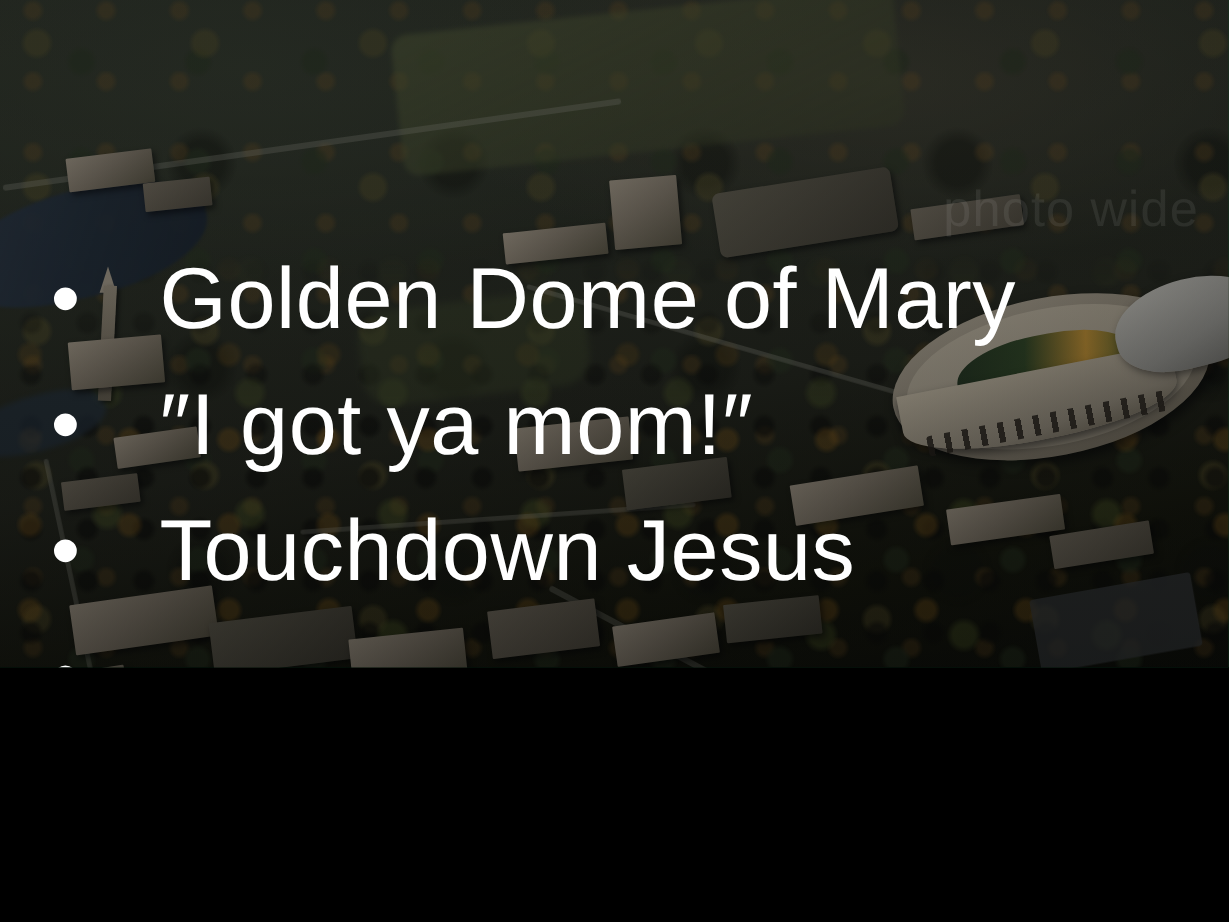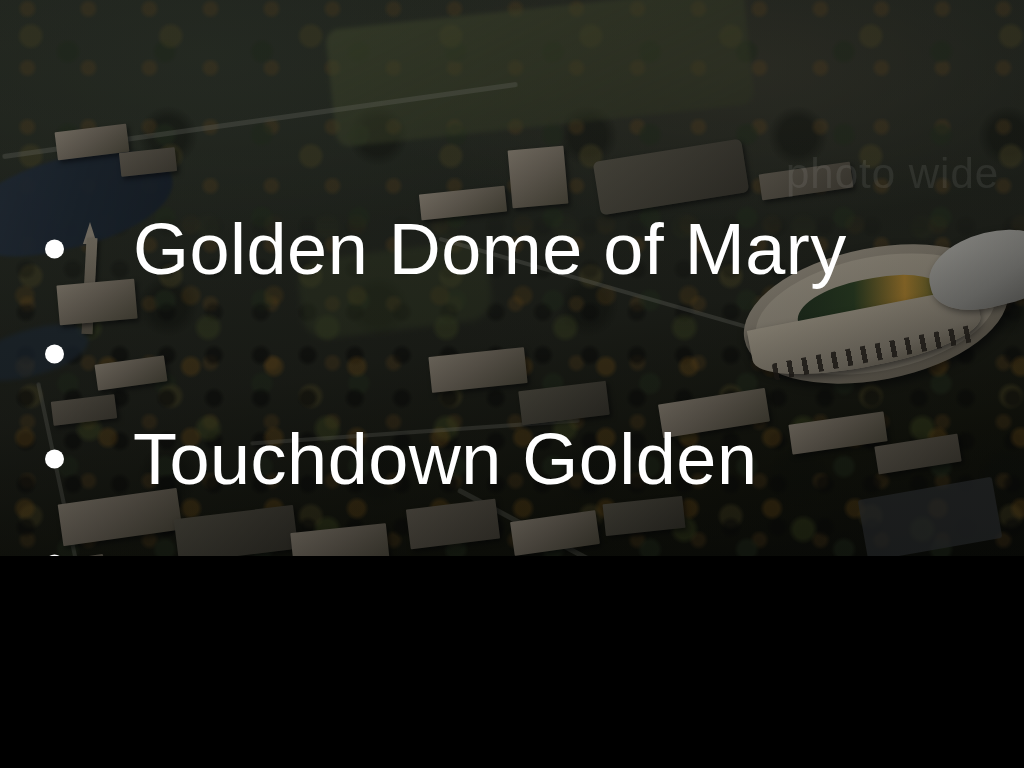--- a/index.html
+++ b/index.html
@@ -370,25 +370,26 @@
     <ul class="bullets">
 
       <li class="bullet-row">
         <span class="bullet-dot"></span>
         <span class="bullet-text">Golden Dome of Mary</span>
       </li>
 
 
       <li class="bullet-row">
         <span class="bullet-dot"></span>
+        <span class="bullet-text">″I got ya mom!″</span>
       </li>
 
       <li class="bullet-row">
         <span class="bullet-dot"></span>
-        <span class="bullet-text">Touchdown Golden</span>
+        <span class="bullet-text">Touchdown Jesus</span>
       </li>
 
       <li class="bullet-row">
         <span class="bullet-dot"></span>
       </li>
 
     </ul>
   </div>
 </div>
 

